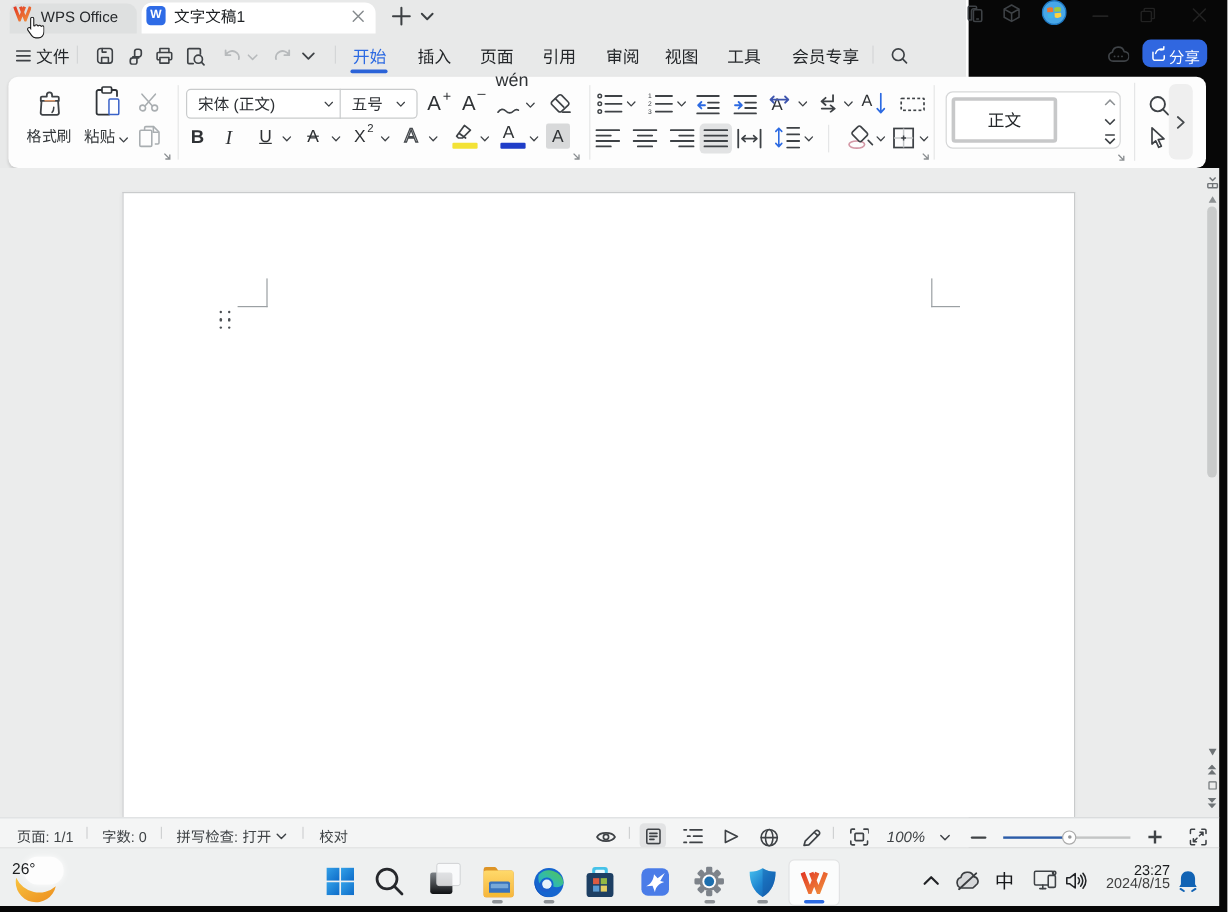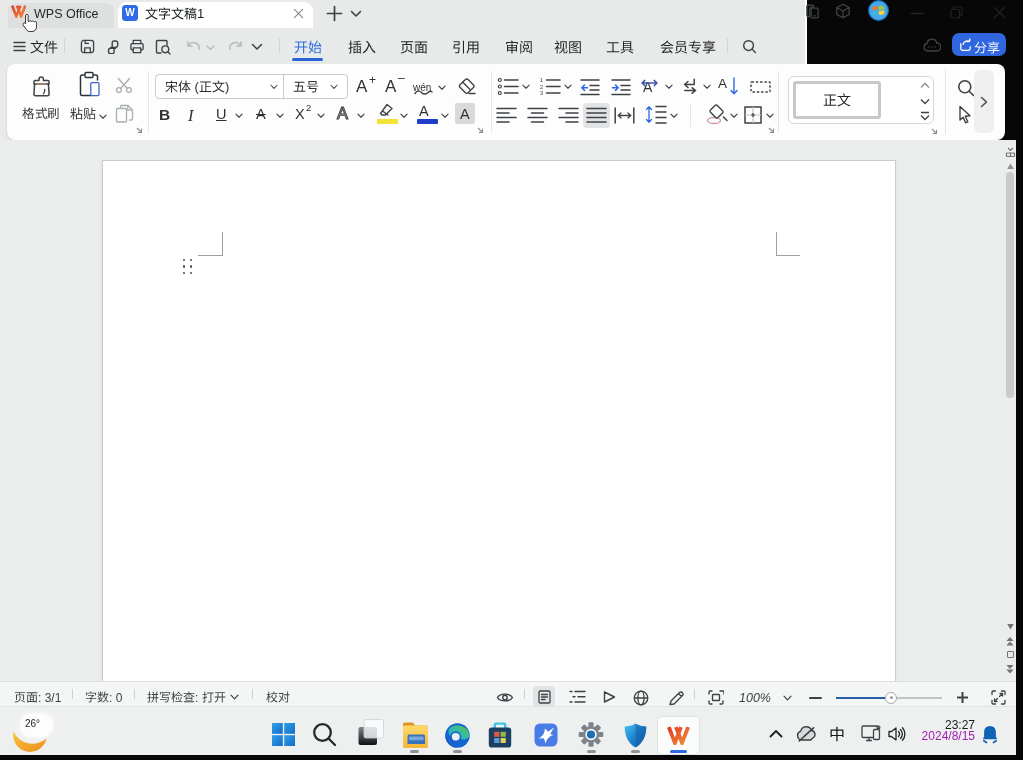--- a/index.html
+++ b/index.html
@@ -310,21 +310,21 @@
         </svg><svg class="g" width="13" height="13" viewBox="0 0 1000 1000" style="vertical-align:-1.6px">
           <use href="#u53f7"></use>
         </svg></div>
       <svg class="a ic" style="stroke-width:1.3;left:330px;top:84px" width="8" height="6.5" viewBox="0 0 10 8">
         <path d="M1.2,1.5 L5,5.5 L8.8,1.5"></path>
       </svg>
       <div class="a t" style="left:356px;top:76.575px;color:#2f3235;font-size:17px;line-height:19.33px;font-weight:500">A</div>
       <div class="a t" style="left:369px;top:73.7px;color:#2f3235;font-size:12px;line-height:13.64px;">+</div>
       <div class="a t" style="left:385px;top:76.575px;color:#2f3235;font-size:17px;line-height:19.33px;font-weight:500">A</div>
       <div class="a t" style="left:398px;top:71.7px;color:#2f3235;font-size:12px;line-height:13.64px;">–</div>
-      <div class="a t" style="left:413px;top:83px;color:#2f3235;font-size:10px;line-height:10.80px;">wén</div>
+      <div class="a t" style="left:413px;top:63px;color:#2f3235;font-size:15px;line-height:10.80px;">wén</div>
       <svg class="a ic" style="stroke-width:1.4;left:414px;top:89px" width="19" height="7" viewBox="0 0 19 7">
         <path d="M1,4.5 C3,1.5 5.5,1.5 7.5,3.5 C9.5,5.5 12,5.5 14,3.5 C15.3,2.2 16.8,2 18,2.8"></path>
       </svg>
       <svg class="a ic" style="stroke-width:1.25;left:438px;top:84.5px" width="8" height="6.2" viewBox="0 0 9 7">
         <path d="M1,1.2 L4.5,4.8 L8,1.2"></path>
       </svg>
       <svg class="a ic" style="stroke-width:1.4;left:456px;top:77px" width="21" height="19" viewBox="0 0 21 19">
 <path d="M9.5,2.5 a1.8,1.8 0 0 1 2.6,0 L17.5,8 a1.8,1.8 0 0 1 0,2.6 L12,15.8 a1.8,1.8 0 0 1 -2.6,0 L4,10.3 a1.8,1.8 0 0 1 0,-2.6 z"></path>
 <path d="M6.8,5.2 L13.8,12.2"></path>
         <path d="M13,16.5 h6"></path>
@@ -520,21 +520,21 @@
       </svg>
       <div class="a" style="left:1006.5px;top:650.5px;width:7px;height:7px;border:1.4px solid #6f7477;border-radius:1px"></div>
       <svg class="a" style="left:1006px;top:664.5px" width="8" height="9" viewBox="0 0 8 9" fill="#6f7477">
         <path d="M4,4 L0.4,0 H7.6 Z M4,8.5 L0.4,4.5 H7.6 Z"></path>
       </svg>
       <div class="a" style="left:0px;top:681px;width:1016px;height:25px;background:#f4f5f5;border-top:1px solid #dddfe0"></div>
       <div class="a t" style="left:14px;top:690.7px;color:#3f4346;font-size:12px;line-height:13.64px;"><svg class="g" width="12" height="12" viewBox="0 0 1000 1000" style="vertical-align:-1.4px">
           <use href="#u9875"></use>
         </svg><svg class="g" width="12" height="12" viewBox="0 0 1000 1000" style="vertical-align:-1.4px">
           <use href="#u9762"></use>
-        </svg><span style="font-size:12px">: 3/1</span></div>
+        </svg><span style="font-size:12px">: 1/1</span></div>
       <div class="a" style="left:72px;top:689px;width:1px;height:10px;background:#cfd1d2"></div>
       <div class="a t" style="left:85px;top:690.7px;color:#3f4346;font-size:12px;line-height:13.64px;"><svg class="g" width="12" height="12" viewBox="0 0 1000 1000" style="vertical-align:-1.4px">
           <use href="#u5b57"></use>
         </svg><svg class="g" width="12" height="12" viewBox="0 0 1000 1000" style="vertical-align:-1.4px">
           <use href="#u6570"></use>
         </svg><span style="font-size:12px">: 0</span></div>
       <div class="a" style="left:133.5px;top:689px;width:1px;height:10px;background:#cfd1d2"></div>
       <div class="a t" style="left:147px;top:690.7px;color:#3f4346;font-size:12px;line-height:13.64px;"><svg class="g" width="12" height="12" viewBox="0 0 1000 1000" style="vertical-align:-1.4px">
           <use href="#u62fc"></use>
         </svg><svg class="g" width="12" height="12" viewBox="0 0 1000 1000" style="vertical-align:-1.4px">
@@ -600,21 +600,21 @@
       </svg>
       <svg class="a ic" style="stroke-width:1.3;left:991px;top:690px" width="15" height="15" viewBox="0 0 15 15">
 <path d="M1,4.5 V2 a1,1 0 0 1 1,-1 h2.5 M10.5,1 H13 a1,1 0 0 1 1,1 v2.5 M14,10.5 V13 a1,1 0 0 1 -1,1 h-2.5 M4.5,14 H2 a1,1 0 0 1 -1,-1 v-2.5"></path>
 <path d="M9,3.5 h2.5 v2.5 M11.3,3.7 L8.5,6.5 M6,11.5 H3.5 V9 M3.7,11.3 L6.5,8.5"></path>
       </svg>
       <div class="a" style="left:0px;top:706px;width:1016px;height:49px;background:#eef0f0;border-top:1px solid #e2e3e3"></div>
       <div class="a" style="left:20px;top:714px;width:33px;height:23px;background:#fdfdfd;border-radius:11px;box-shadow:0 0 6px rgba(255,255,255,0.9)"></div>
       <svg class="a" style="left:10px;top:722px" width="40" height="31" viewBox="0 0 40 31">
 <path d="M3.5,9.5 A13.8,13.8 0 1 0 36.5,16.5 A21,21 0 0 1 3.5,9.5 Z" fill="url(#moong)"></path>
       </svg>
-      <div class="a t" style="left:25px;top:716.712px;color:#1c1e20;font-size:10px;line-height:13.08px;">26°</div>
+      <div class="a t" style="left:10px;top:716.712px;color:#1c1e20;font-size:13px;line-height:13.08px;">26°</div>
       <svg class="a" style="left:272px;top:723px" width="23" height="23" viewBox="0 0 23 23" fill="url(#wingrad)">
 <rect x="0" y="0" width="10.8" height="10.8"></rect>
         <rect x="12.2" y="0" width="10.8" height="10.8"></rect>
 <rect x="0" y="12.2" width="10.8" height="10.8"></rect>
         <rect x="12.2" y="12.2" width="10.8" height="10.8"></rect>
       </svg>
       <svg class="a" style="left:312px;top:722px" width="25" height="25" viewBox="0 0 25 25" fill="none" stroke="#26282c" stroke-width="2.3" stroke-linecap="round">
         <circle cx="10.5" cy="10.5" r="8.3"></circle>
         <path d="M16.8,16.8 L23,23"></path>
       </svg>
@@ -698,18 +698,18 @@
 <rect x="12.5" y="4.5" width="6" height="10" rx="1.2" fill="#eef0f0"></rect>
 <circle cx="17.5" cy="2.5" r="1.4" fill="none"></circle>
       </svg>
       <svg class="a" style="left:888px;top:726px" width="18" height="16" viewBox="0 0 18 16" fill="none" stroke="#212326" stroke-width="1.3" stroke-linejoin="round">
 <path d="M1,5.5 h2.5 L8,2 V14 L3.5,10.5 H1 Z"></path>
 <path d="M10.5,5.5 a3.5,3.5 0 0 1 0,5" stroke-linecap="round"></path>
 <path d="M12.5,3.5 a6.5,6.5 0 0 1 0,9" stroke-linecap="round"></path>
 <path d="M14.5,1.8 a9.2,9.2 0 0 1 0,12.4" stroke-linecap="round"></path>
       </svg>
       <div class="a t" style="left:875px;top:719px;width:100px;text-align:right;font-size:12px;color:#191b1d;line-height:13px">23:27</div>
-      <div class="a t" style="left:875px;top:730px;width:100px;text-align:right;font-size:12px;color:#a21caf;line-height:13px">2024/8/15</div>
+      <div class="a t" style="left:875px;top:730px;width:100px;text-align:right;font-size:12px;color:#404040;line-height:13px">2024/8/15</div>
       <svg class="a" style="left:982px;top:725px" width="16" height="19" viewBox="0 0 16 19">
 <path d="M8,1 C11.8,1 13.9,3.8 13.9,7.2 V11.8 L15.3,14.2 H0.7 L2.1,11.8 V7.2 C2.1,3.8 4.2,1 8,1 Z" fill="#1163b4"></path>
 <path d="M1.8,15.8 L4.5,17.5 M14.2,15.8 L11.5,17.5" fill="none" stroke="#1163b4" stroke-width="1.7" stroke-linecap="round"></path>
       </svg>
     </div>
   </div>
 </body></html>

